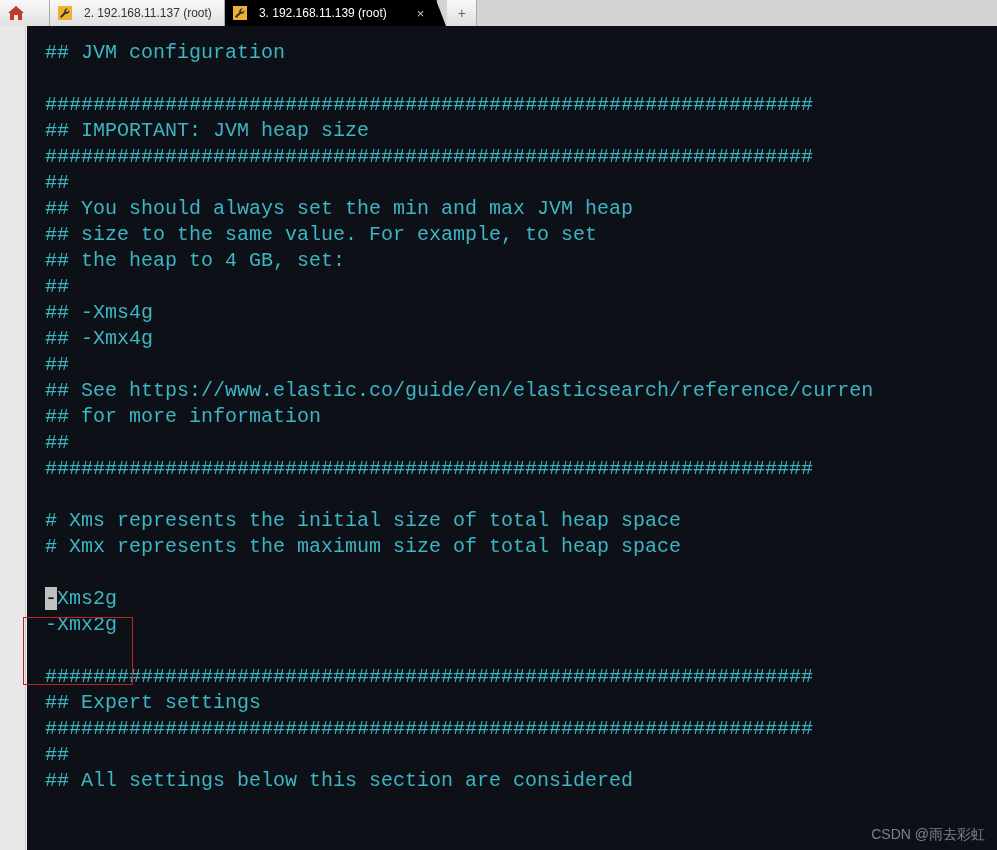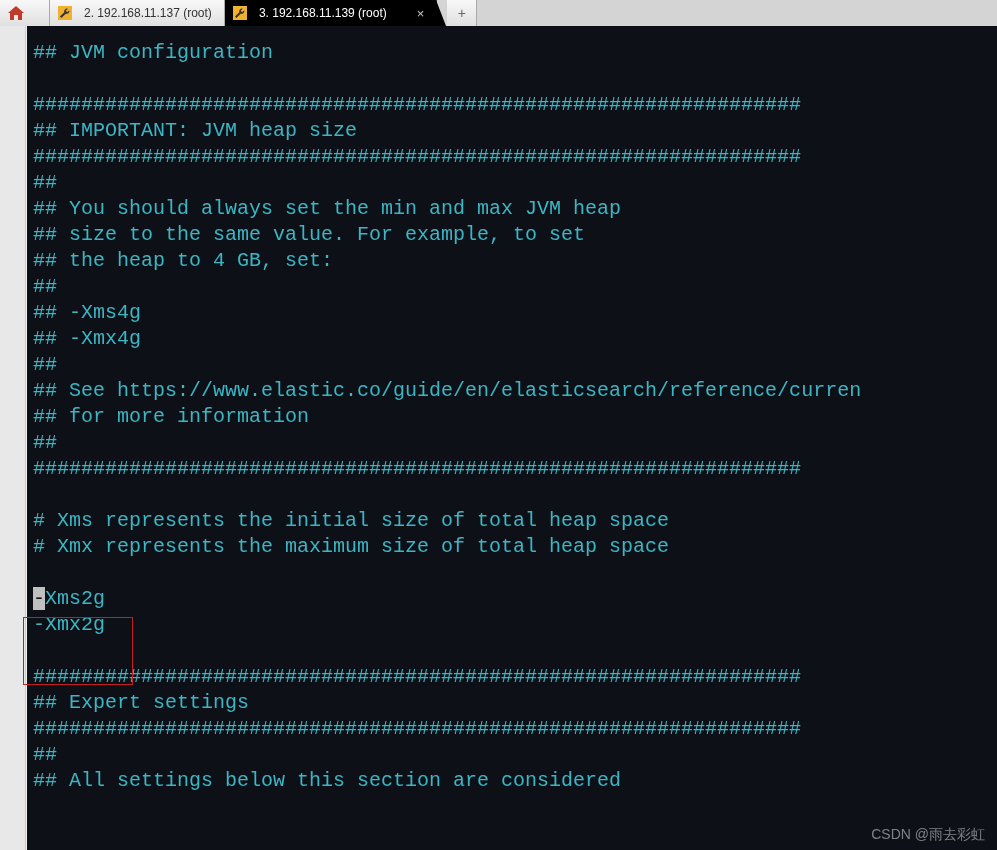--- a/index.html
+++ b/index.html
@@ -88,21 +88,21 @@
       position: absolute;
       left: 27px;
       right: 0;
       top: 26px;
       bottom: 0;
       background: #0d1017;
       color: #3db6c4;
       font-family: "Consolas", "Courier New", monospace;
       font-size: 20px;
       line-height: 26px;
-      padding: 14px 6px;
+      padding: 14px 18px;
       white-space: pre;
       overflow: hidden;
     }
     .term-line { display: block; }
     .cursor-bg {
       background: #c0c0c0;
       color: #0d1017;
     }
     .highlight-box {
       position: absolute;

